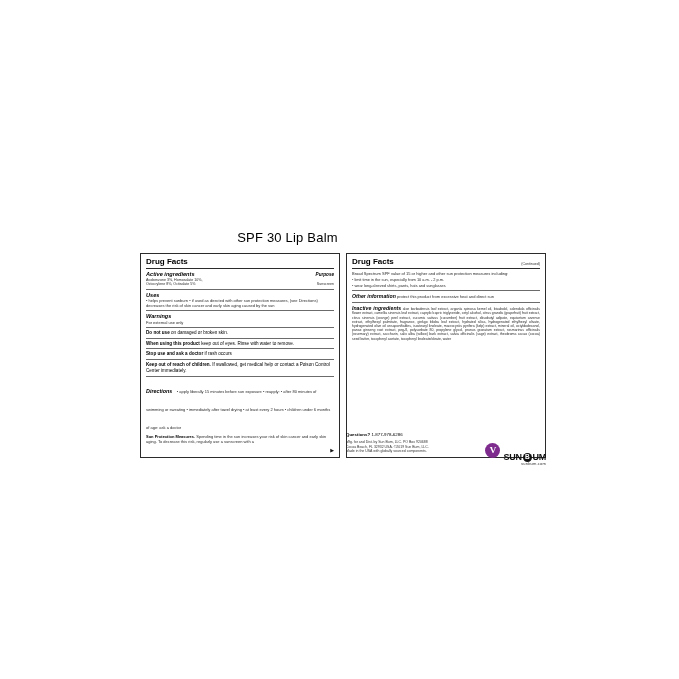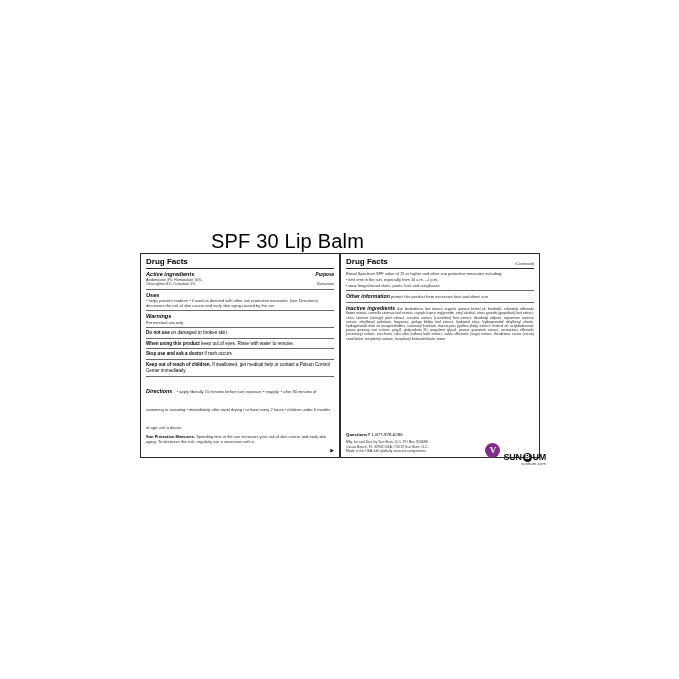--- a/index.html
+++ b/index.html
@@ -13,30 +13,31 @@
     font-family: "Liberation Sans", sans-serif;
     color: #1a1a1a;
     position: relative;
   }
   .page-title {
     position: absolute;
     top: 230px;
     left: 0;
     width: 575px;
     text-align: center;
-    font-size: 20px;
+    font-size: 13px;
     letter-spacing: 0.2px;
     color: #000;
   }
   .panels {
     position: absolute;
     top: 253px;
     left: 140px;
     width: 418px;
     display: flex;
+    gap: 6px;
   }
   .panel {
     border: 1px solid #2b2b2b;
     box-sizing: border-box;
     padding: 4px 5px 5px 5px;
     background: #fff;
   }
   .panel-left { width: 200px; height: 205px; position: relative; }
   .panel-right { width: 200px; height: 205px; position: relative; }
 

